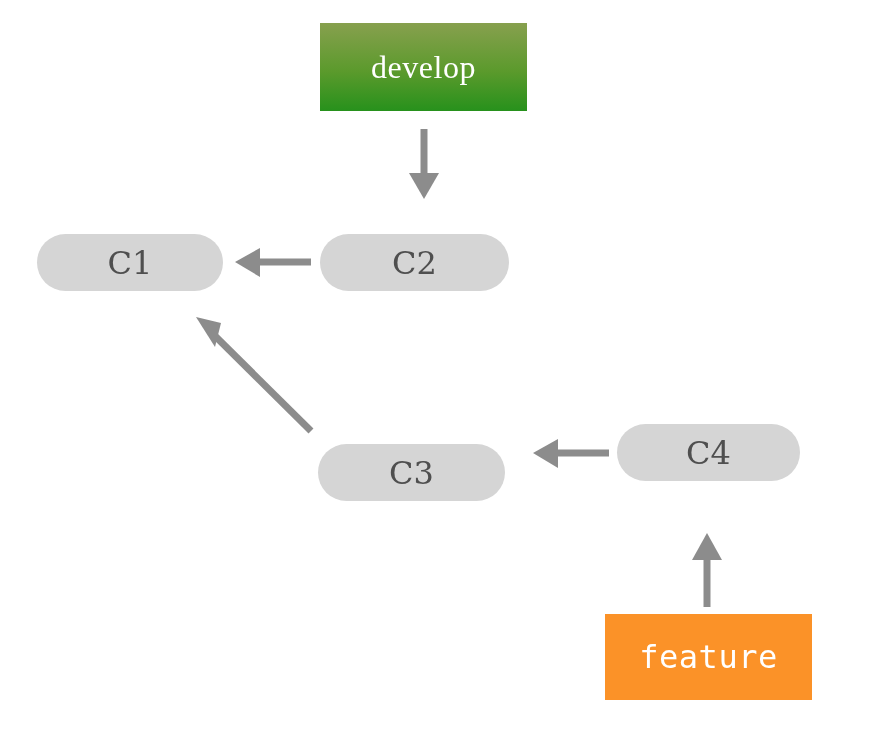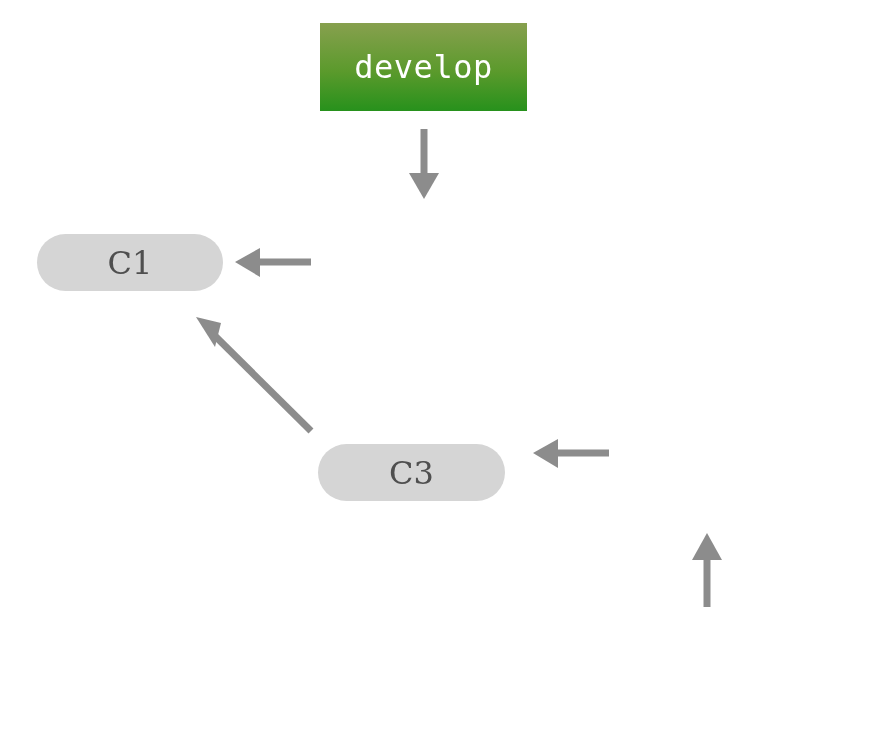--- a/index.html
+++ b/index.html
@@ -36,20 +36,21 @@
     line-height: 1;
     white-space: nowrap;
   }
 
   #branch-develop {
     left: 320px;
     top: 23px;
     width: 207px;
     height: 88px;
     background: linear-gradient(to bottom, #87a04e 0%, #5b9a2c 55%, #27911c 100%);
+    font-family: Liberation Serif, serif;
   }
 
   #branch-feature {
     left: 605px;
     top: 614px;
     width: 207px;
     height: 86px;
     background: #fb9228;
   }
 
@@ -117,20 +118,29 @@
   </svg>
 
   <div class="branch-box" id="branch-develop">
     <span>develop</span>
   </div>
 
   <div class="commit-node" id="commit-c1">
     <span>C1</span>
   </div>
 
+  <div class="commit-node" id="commit-c2">
+    <span>C2</span>
+  </div>
 
   <div class="commit-node" id="commit-c3">
     <span>C3</span>
   </div>
 
+  <div class="commit-node" id="commit-c4">
+    <span>C4</span>
+  </div>
 
+  <div class="branch-box" id="branch-feature">
+    <span>feature</span>
+  </div>
 
 </div>
 
 </body></html>

